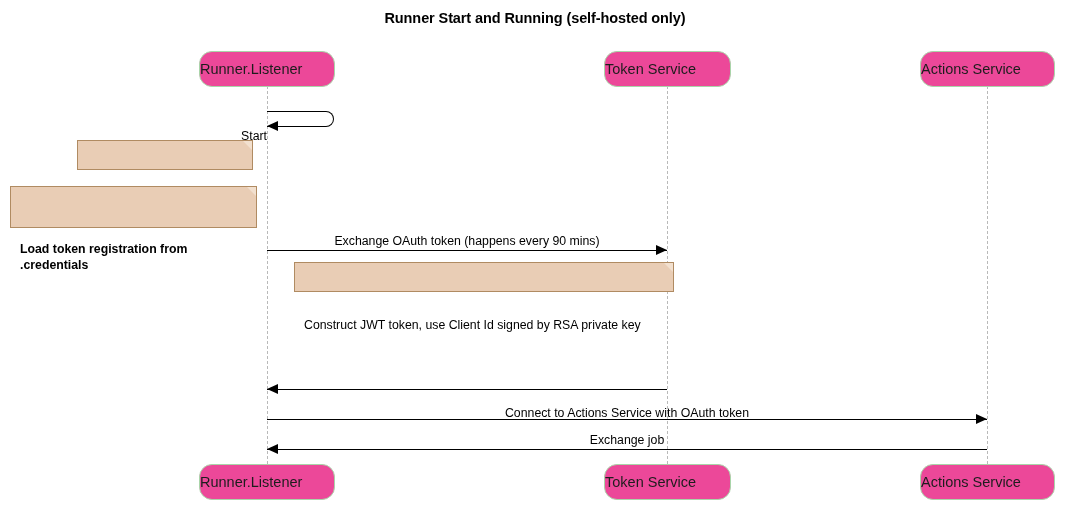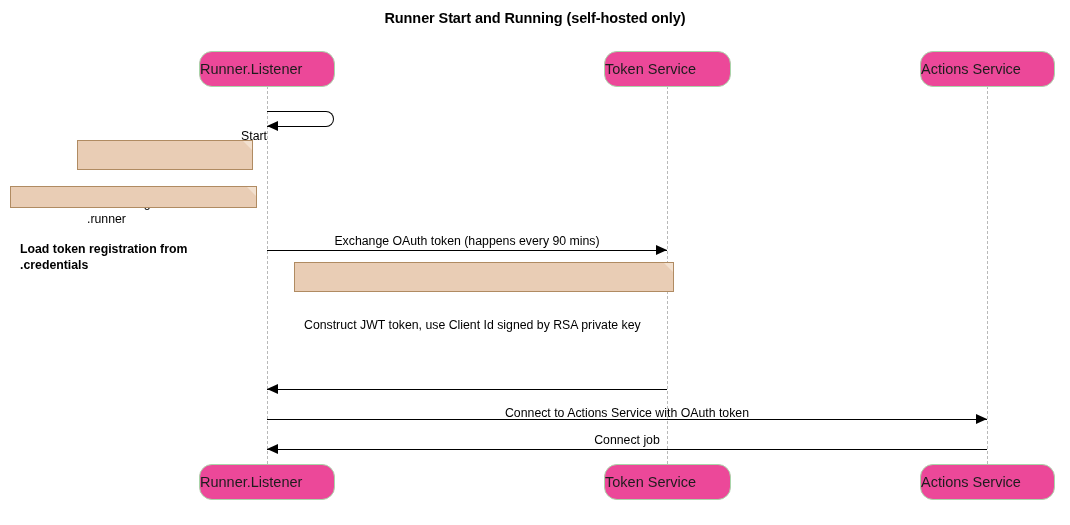--- a/index.html
+++ b/index.html
@@ -142,21 +142,21 @@
   <div class="msg-label" style="left:207px; top:103px; width:60px; text-align:right;margin-top:26px;">Start</div>
   <div class="self-loop" style="left:267px; top:111px; width:67px; height:16px;"></div>
   <div class="arrow-head arrow-left" style="left:267px; top:121px;"></div>
 
   <div class="note" style="left:77px; top:140px; width:176px; height:30px;">
     <span class="fold-edge"></span>
     <span class="fold-inner"></span>
     <span>Load config info from .runner</span>
   </div>
 
-  <div class="note" style="left:10px; top:186px; width:247px; height:22px;font-weight:bold;">
+  <div class="note" style="left:10px; top:186px; width:247px; height:42px;font-weight:bold;">
     <span class="fold-edge"></span>
     <span class="fold-inner"></span>
     <span>Load token registration from .credentials</span>
   </div>
 
   <div class="msg-label" style="left:267px; top:234px; width:400px;">Exchange OAuth token (happens every 90 mins)</div>
   <div class="msg-line" style="left:267px; top:250px; width:400px;"></div>
   <div class="arrow-head arrow-right" style="left:656px; top:245px;"></div>
 
   <div class="note" style="left:294px; top:262px; width:380px; height:30px;">
@@ -166,21 +166,21 @@
   </div>
 
 
   <div class="msg-line" style="left:267px; top:389px; width:400px;"></div>
   <div class="arrow-head arrow-left" style="left:267px; top:384px;"></div>
 
   <div class="msg-label" style="left:267px; top:406px; width:720px;">Connect to Actions Service with OAuth token</div>
   <div class="msg-line" style="left:267px; top:419px; width:720px;"></div>
   <div class="arrow-head arrow-right" style="left:976px; top:414px;"></div>
 
-  <div class="msg-label" style="left:267px; top:433px; width:720px;">Connect job</div>
+  <div class="msg-label" style="left:267px; top:433px; width:720px;">Exchange job</div>
   <div class="msg-line" style="left:267px; top:449px; width:720px;"></div>
   <div class="arrow-head arrow-left" style="left:267px; top:444px;"></div>
 
   <div class="actor-box" style="left:199px; top:464px; width:136px;">
     <span>Runner.Listener</span>
   </div>
   <div class="actor-box" style="left:604px; top:464px; width:127px;">
     <span>Token Service</span>
   </div>
   <div class="actor-box" style="left:920px; top:464px; width:135px;">

